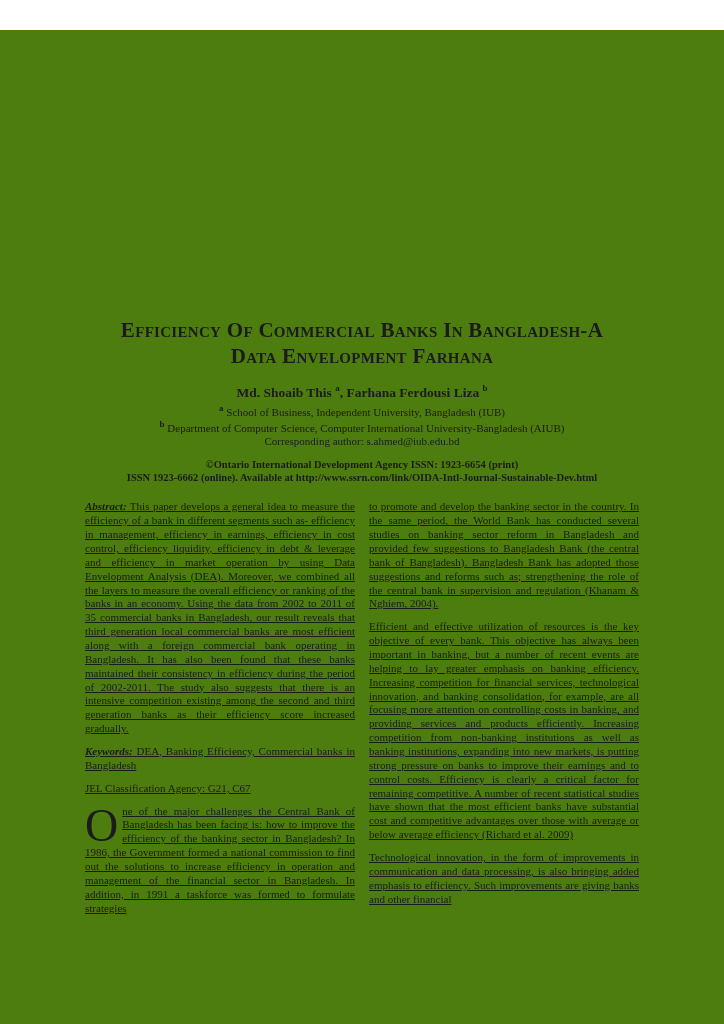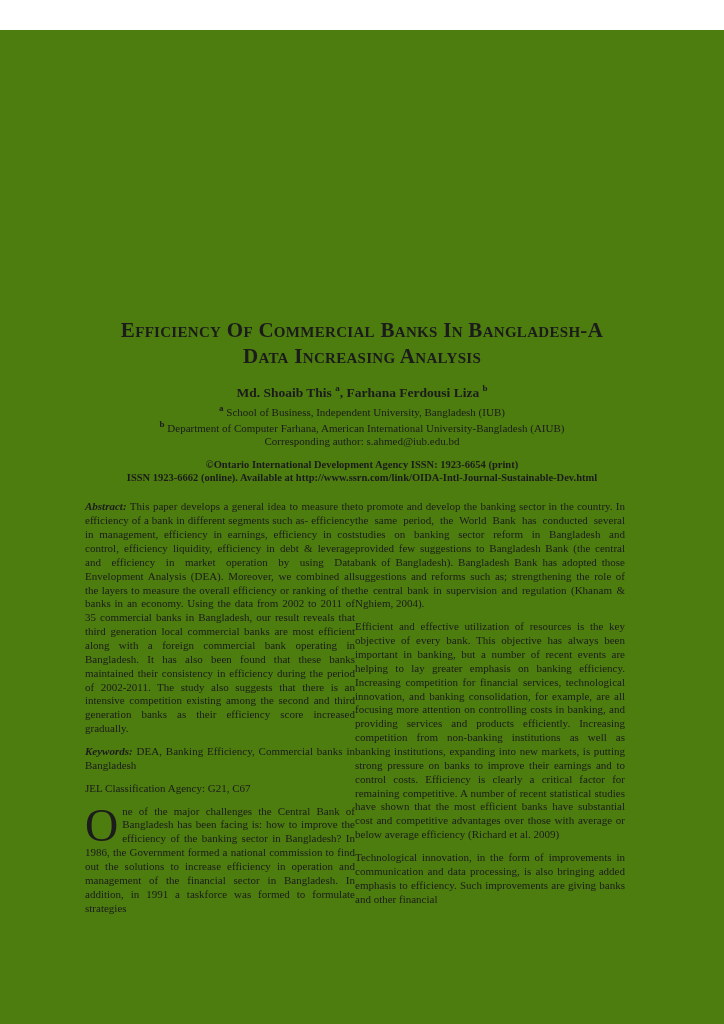--- a/index.html
+++ b/index.html
@@ -49,21 +49,23 @@
   }
   .copyright {
     text-align: center;
     font-size: 10.5px;
     font-weight: bold;
     line-height: 1.25;
     margin: 10px 0 0 0;
   }
   .columns {
     display: flex;
+    gap: 14px;
     margin-top: 16px;
+    text-decoration: underline;
   }
   .col {
     width: 270px;
     text-align: justify;
     font-size: 11px;
     line-height: 1.26;
   }
   .col p {
     margin: 0 0 9px 0;
   }
@@ -87,27 +89,27 @@
     font-weight: normal;
   }
 </style>
 </head>
 <body>
 
 <div class="page">
   <div class="content">
 
     <h1 class="title"><span>Efficiency Of Commercial Banks In Bangladesh-A</span><br>
-      <span>Data Increasing Analysis</span></h1>
+      <span>Data Envelopment Farhana</span></h1>
 
     <p class="authors"><span>Md. Shoaib This</span> <sup>a</sup><span>, </span><span>Farhana Ferdousi Liza</span> <sup>b</sup></p>
 
     <p class="affil"><sup>a</sup> <span>School of Business, Independent University, Bangladesh (IUB)</span></p>
 
-    <p class="affil"><sup>b</sup> <span>Department of Computer Farhana, American International University-Bangladesh (AIUB)</span></p>
+    <p class="affil"><sup>b</sup> <span>Department of Computer Science, Computer International University-Bangladesh (AIUB)</span></p>
 
     <p class="corresponding">Corresponding author: s.ahmed@iub.edu.bd</p>
 
     <p class="copyright"><span>©Ontario International Development Agency ISSN: 1923-6654 (print)</span><br>
       <span>ISSN 1923-6662 (online). Available at http://www.ssrn.com/link/OIDA-Intl-Journal-Sustainable-Dev.html</span></p>
 
     <div class="columns">
 
       <div class="col">
         <p><span class="lead-label">Abstract:</span> <span>This paper develops a general idea to measure the efficiency of a bank in different segments such as- efficiency in management, efficiency in earnings, efficiency in cost control, efficiency liquidity, efficiency in debt &amp; leverage and efficiency in market operation by using Data Envelopment Analysis (DEA). Moreover, we combined all the layers to measure the overall efficiency or ranking of the banks in an economy. Using the data from 2002 to 2011 of 35 commercial banks in Bangladesh, our result reveals that third generation local commercial banks are most efficient along with a foreign commercial bank operating in Bangladesh. It has also been found that these banks maintained their consistency in efficiency during the period of 2002-2011. The study also suggests that there is an intensive competition existing among the second and third generation banks as their efficiency score increased gradually.</span></p>

